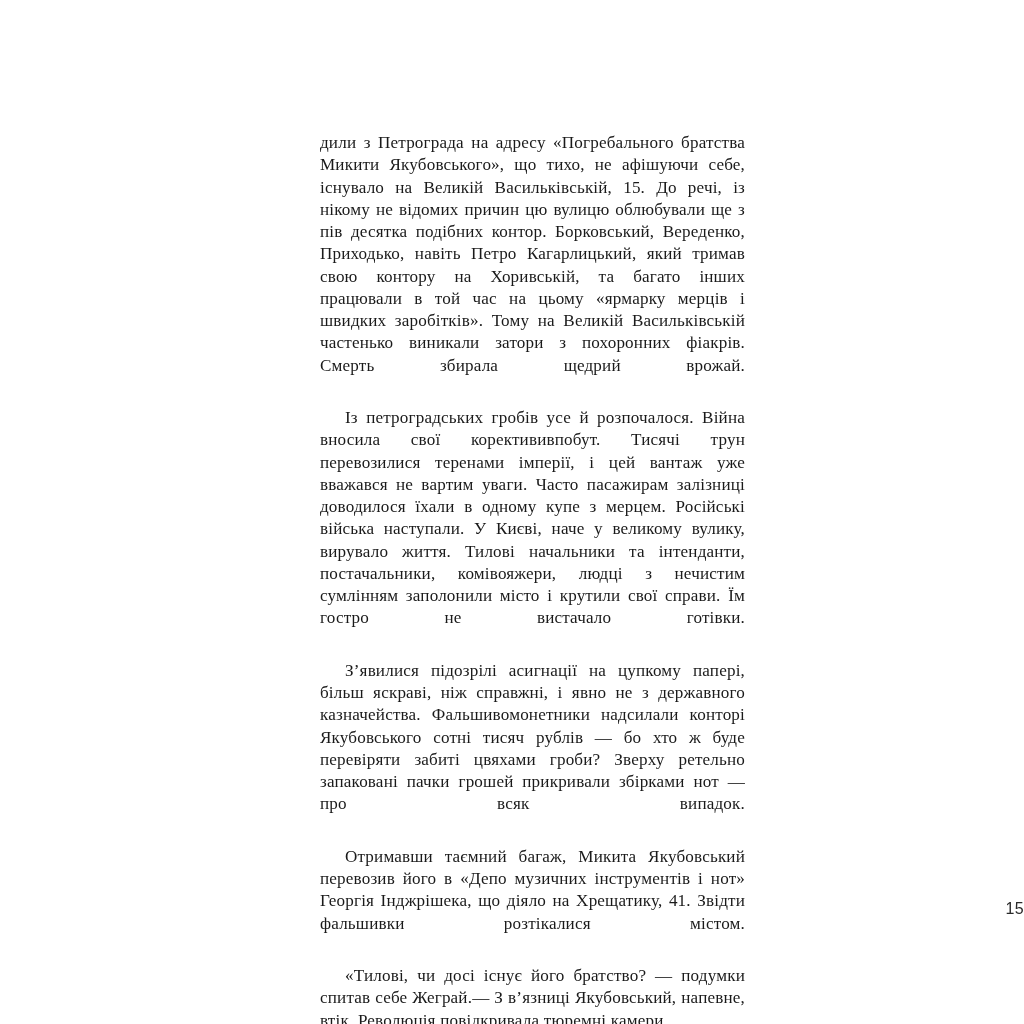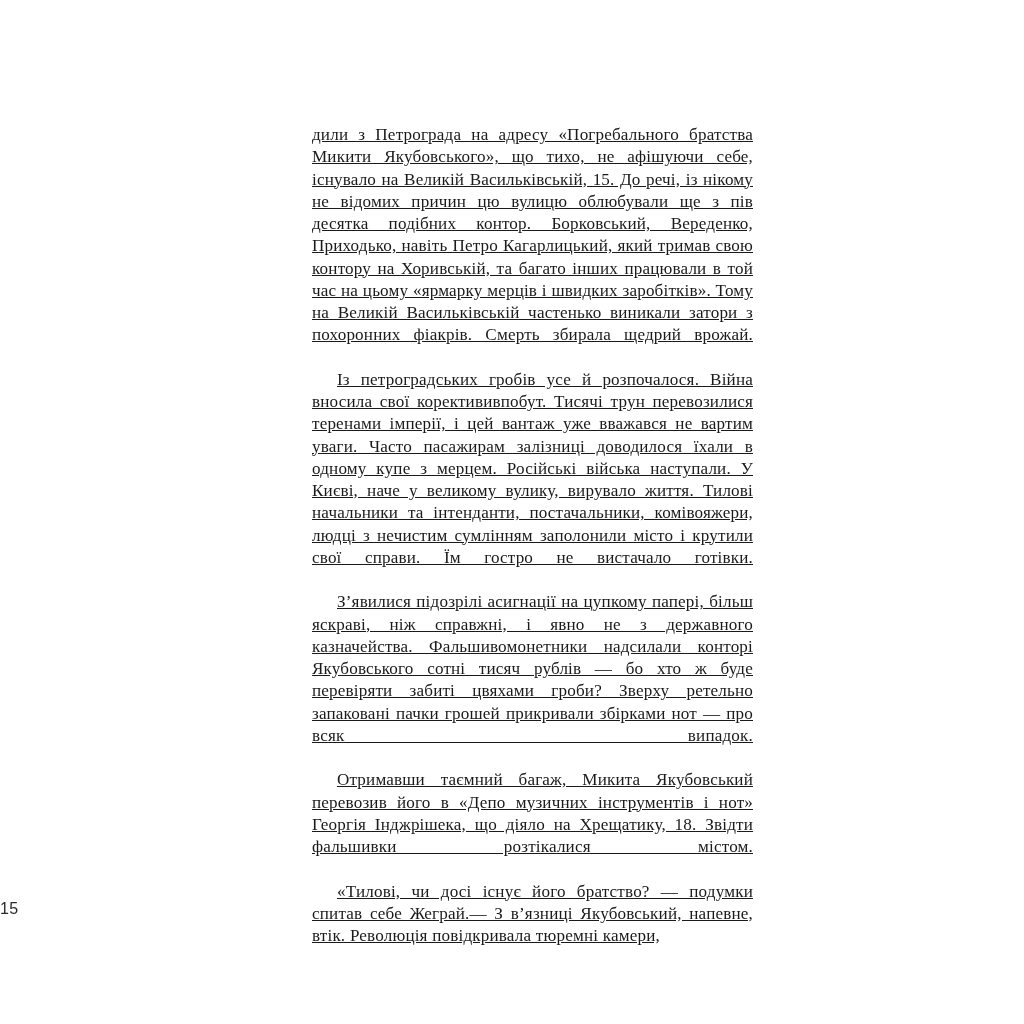--- a/index.html
+++ b/index.html
@@ -28,30 +28,29 @@
   }
 
   .text-block {
     position: absolute;
     left: 312px;
     top: 124px;
     width: 441px;
   }
 
   .para {
-    margin: 0;
+    margin: 8px;
     text-indent: 25px;
     text-align: justify;
     text-justify: inter-word;
     font-size: 17.1px;
     line-height: 22.25px;
     letter-spacing: 0.01em;
     word-spacing: 0.01em;
     hyphens: manual;
-    text-decoration: underline;
   }
 
   
   .para.continuation {
     text-indent: 0;
   }
 
   
   .para:after {
     content: "";
@@ -60,36 +59,36 @@
   }
   .para.ragged-last:after {
     display: none;
   }
 
   .folio {
     position: absolute;
     left: 0;
     top: 899px;
     width: 1024px;
-    text-align: left;
+    text-align: right;
     font-size: 16px;
     line-height: 20px;
     color: #2a2a2a;
     font-family: "Liberation Sans", "DejaVu Sans", sans-serif;
     letter-spacing: 0.02em;
   }
 </style>
 </head>
 <body>
 
 <div class="page">
 
   <div class="text-block">
     <p class="para continuation">дили з Петрограда на адресу «Погребального братства Микити Якубовського», що тихо, не афішуючи себе, існувало на Великій Васильківській, 15. До речі, із нікому не відомих причин цю вулицю облюбували ще з пів десятка подібних контор. Борковський, Вереденко, Приходько, навіть Петро Кагарлицький, який тримав свою контору на Хоривській, та багато інших працювали в той час на цьому «ярмарку мерців і швидких заробітків». Тому на Великій Васильківській частенько виникали затори з похоронних фіакрів. Смерть збирала щедрий врожай.</p>
     <p class="para">Із петроградських гробів усе й розпочалося. Війна вносила свої коректививпобут. Тисячі трун перевозилися теренами імперії, і цей вантаж уже вважався не вартим уваги. Часто пасажирам залізниці доводилося їхали в одному купе з мерцем. Російські війська наступали. У Києві, наче у великому вулику, вирувало життя. Тилові начальники та інтенданти, постачальники, комівояжери, людці з нечистим сумлінням заполонили місто і крутили свої справи. Їм гостро не вистачало готівки.</p>
     <p class="para">З’явилися підозрілі асигнації на цупкому папері, більш яскраві, ніж справжні, і явно не з державного казначейства. Фальшивомонетники надсилали конторі Якубовського сотні тисяч рублів — бо хто ж буде перевіряти забиті цвяхами гроби? Зверху ретельно запаковані пачки грошей прикривали збірками нот — про всяк випадок.</p>
-    <p class="para">Отримавши таємний багаж, Микита Якубовський перевозив його в «Депо музичних інструментів і нот» Георгія Інджрішека, що діяло на Хрещатику, 18. Звідти фальшивки розтікалися містом.</p>
+    <p class="para">Отримавши таємний багаж, Микита Якубовський перевозив його в «Депо музичних інструментів і нот» Георгія Інджрішека, що діяло на Хрещатику, 41. Звідти фальшивки розтікалися містом.</p>
     <p class="para ragged-last">«Тилові, чи досі існує його братство? — подумки спитав себе Жеграй.— З в’язниці Якубовський, напевне, втік. Революція повідкривала тюремні камери,</p>
   </div>
 
   <div class="folio">15</div>
 
 </div>
 
 </body></html>

